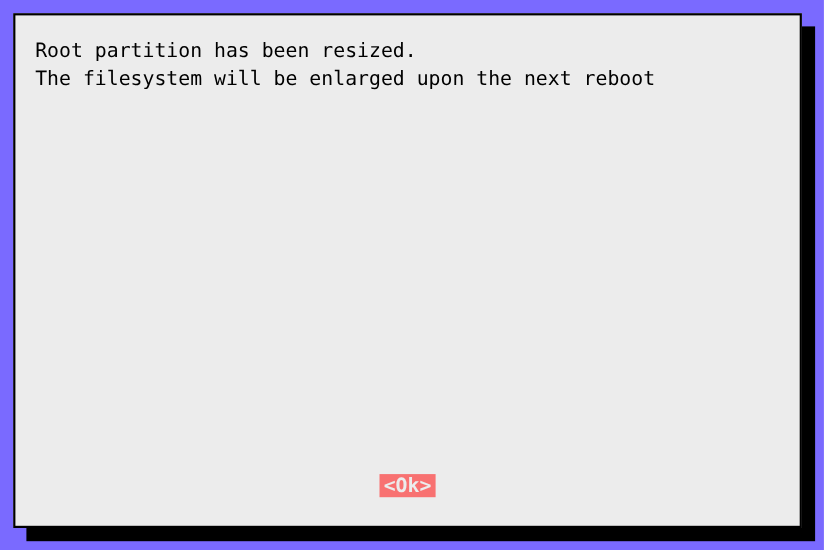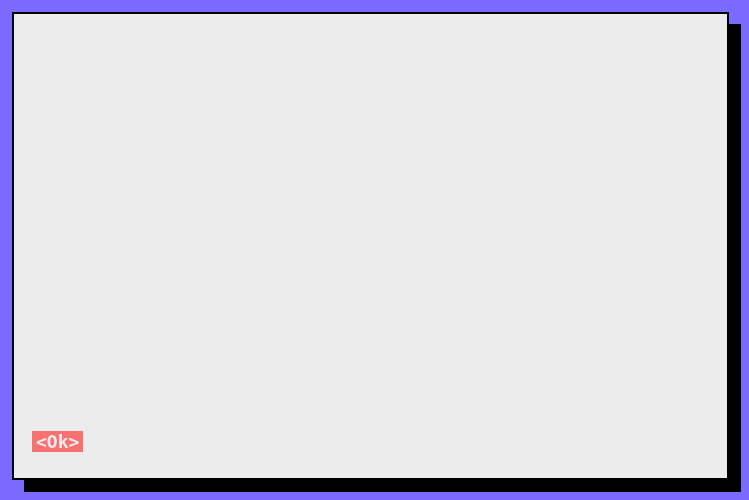--- a/index.html
+++ b/index.html
@@ -45,37 +45,40 @@
       color: #000;
       line-height: 1.4;
       white-space: pre-line;
       flex: 0 0 auto;
     }
     .spacer {
       flex: 1 1 auto;
     }
     .button-row {
       display: flex;
+      justify-content: center;
       padding-bottom: 8px;
     }
     .ok-button {
       background: #f87171;
       color: #ececec;
       padding: 0 4px;
       cursor: pointer;
       font-family: inherit;
       font-size: inherit;
       border: none;
       font-weight: bold;
     }
   </style>
 </head>
 <body>
 
 <div class="shadow-wrap">
   <div class="dialog-shadow"></div>
   <div class="dialog">
+    <div class="message"><span>Root partition has been resized.</span>
+<span>The filesystem will be enlarged upon the next reboot</span></div>
     <div class="spacer"></div>
     <div class="button-row">
       <button class="ok-button">&lt;Ok&gt;</button>
     </div>
   </div>
 </div>
 
 </body></html>

